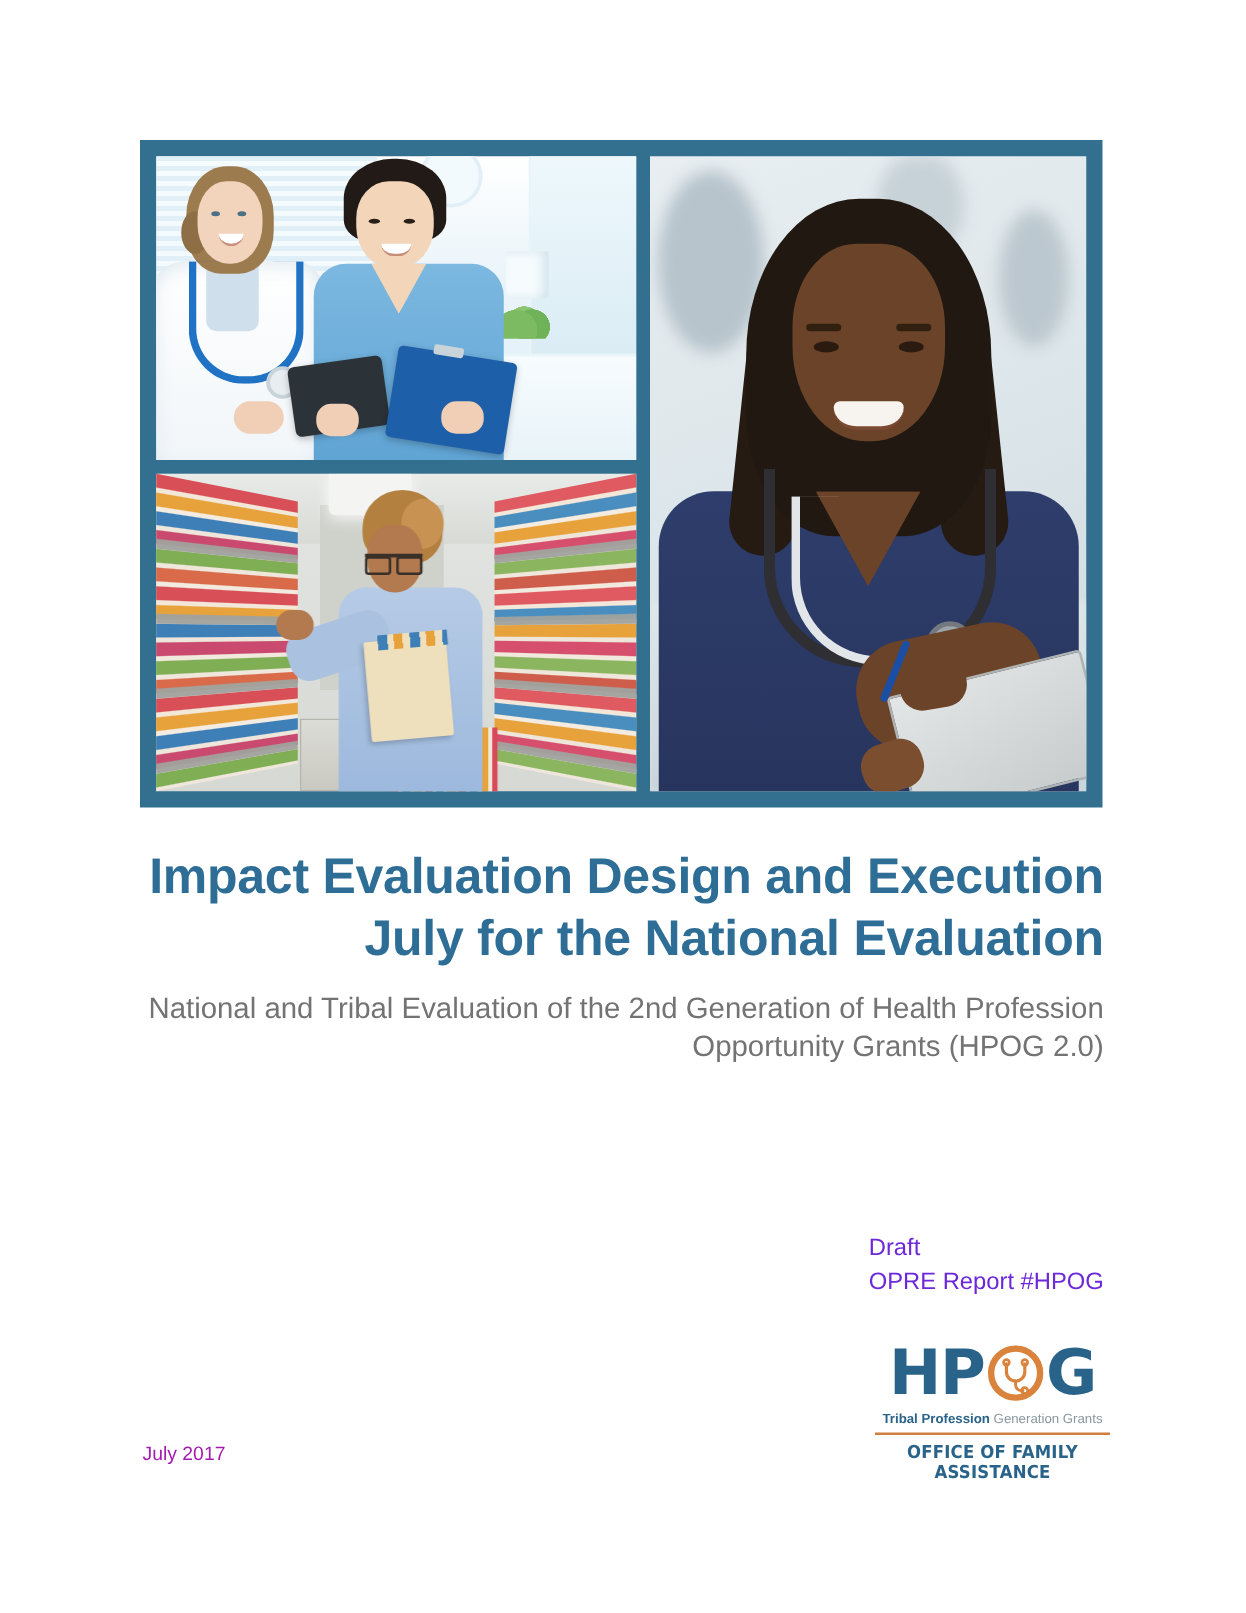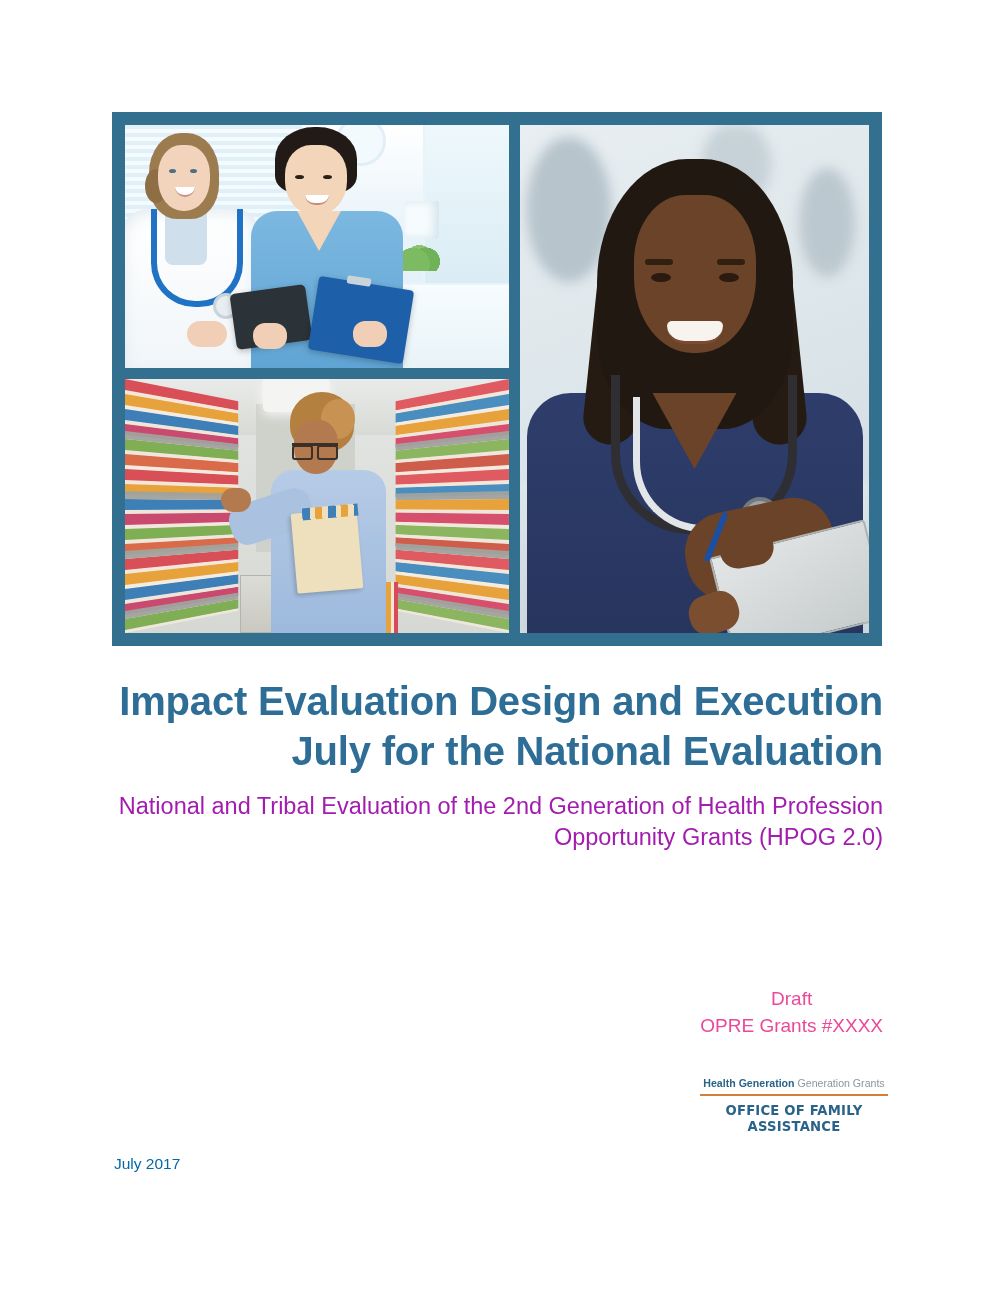--- a/index.html
+++ b/index.html
@@ -433,42 +433,42 @@
     font-size: 40px;
     line-height: 1.26;
     font-weight: bold;
     color: #2e6e96;
     letter-spacing: -0.2px;
   }
   #doc-subtitle {
     margin: 14px 0 0 0;
     font-size: 23.5px;
     line-height: 1.33;
-    color: #a21caf;
+    color: #737373;
     font-weight: normal;
   }
 
   
   #report-meta {
     position: absolute;
     right: 114px;
     top: 986px;
-    text-align: center;
+    text-align: left;
     font-size: 19px;
     line-height: 1.42;
-    color: #ec4899;
+    color: #6d28d9;
   }
 
   
   #publication-date {
     position: absolute;
     left: 114px;
     top: 1155px;
     font-size: 15.5px;
-    color: #0369a1;
+    color: #a21caf;
   }
 
   
   #hpog-logo {
     position: absolute;
     left: 700px;
     top: 1072px;
     width: 188px;
   }
   #hpog-wordmark {
@@ -616,29 +616,43 @@
 
 </div>
 
 <div id="title-block">
   <h1 id="doc-title">Impact Evaluation Design and Execution July for the National Evaluation</h1>
   <p id="doc-subtitle">National and Tribal Evaluation of the 2nd Generation of Health Profession Opportunity Grants (HPOG 2.0)</p>
 </div>
 
 <div id="report-meta">
   <div>Draft</div>
-  <div>OPRE Grants #XXXX</div>
+  <div>OPRE Report #HPOG</div>
 </div>
 
 <div id="publication-date">July 2017</div>
 
 <div id="hpog-logo">
 
+  <div id="hpog-wordmark">
+    <span class="hpog-letters">HP</span>
+    <span id="hpog-o-mark">
+      <svg viewBox="0 0 48 48" width="47" height="47" aria-hidden="true">
+        <circle cx="24" cy="24" r="20" fill="none" stroke="#d9833c" stroke-width="5.2"></circle>
+        <path d="M16.5 16.5 v6.5 a7.5 7.5 0 0 0 15 0 v-6.5" fill="none" stroke="#d9833c" stroke-width="2.6" stroke-linecap="round"></path>
+        <circle cx="16.5" cy="15.3" r="2.3" fill="none" stroke="#d9833c" stroke-width="2.2"></circle>
+        <circle cx="31.5" cy="15.3" r="2.3" fill="none" stroke="#d9833c" stroke-width="2.2"></circle>
+        <path d="M24 30.5 v3.2 a4.6 4.6 0 0 0 4.6 4.6 h1.4" fill="none" stroke="#d9833c" stroke-width="2.4" stroke-linecap="round"></path>
+        <circle cx="31.4" cy="38.3" r="2.5" fill="none" stroke="#d9833c" stroke-width="2.2"></circle>
+      </svg>
+    </span>
+    <span class="hpog-letters">G</span>
+  </div>
 
   <div id="hpog-tagline">
-    <span class="tag-bold">Health Generation</span>
+    <span class="tag-bold">Tribal Profession</span>
     <span class="tag-light">Generation Grants</span>
   </div>
 
   <div id="hpog-divider"></div>
 
   <div id="ofa-line">OFFICE OF FAMILY ASSISTANCE</div>
 </div>
 
 </body></html>

